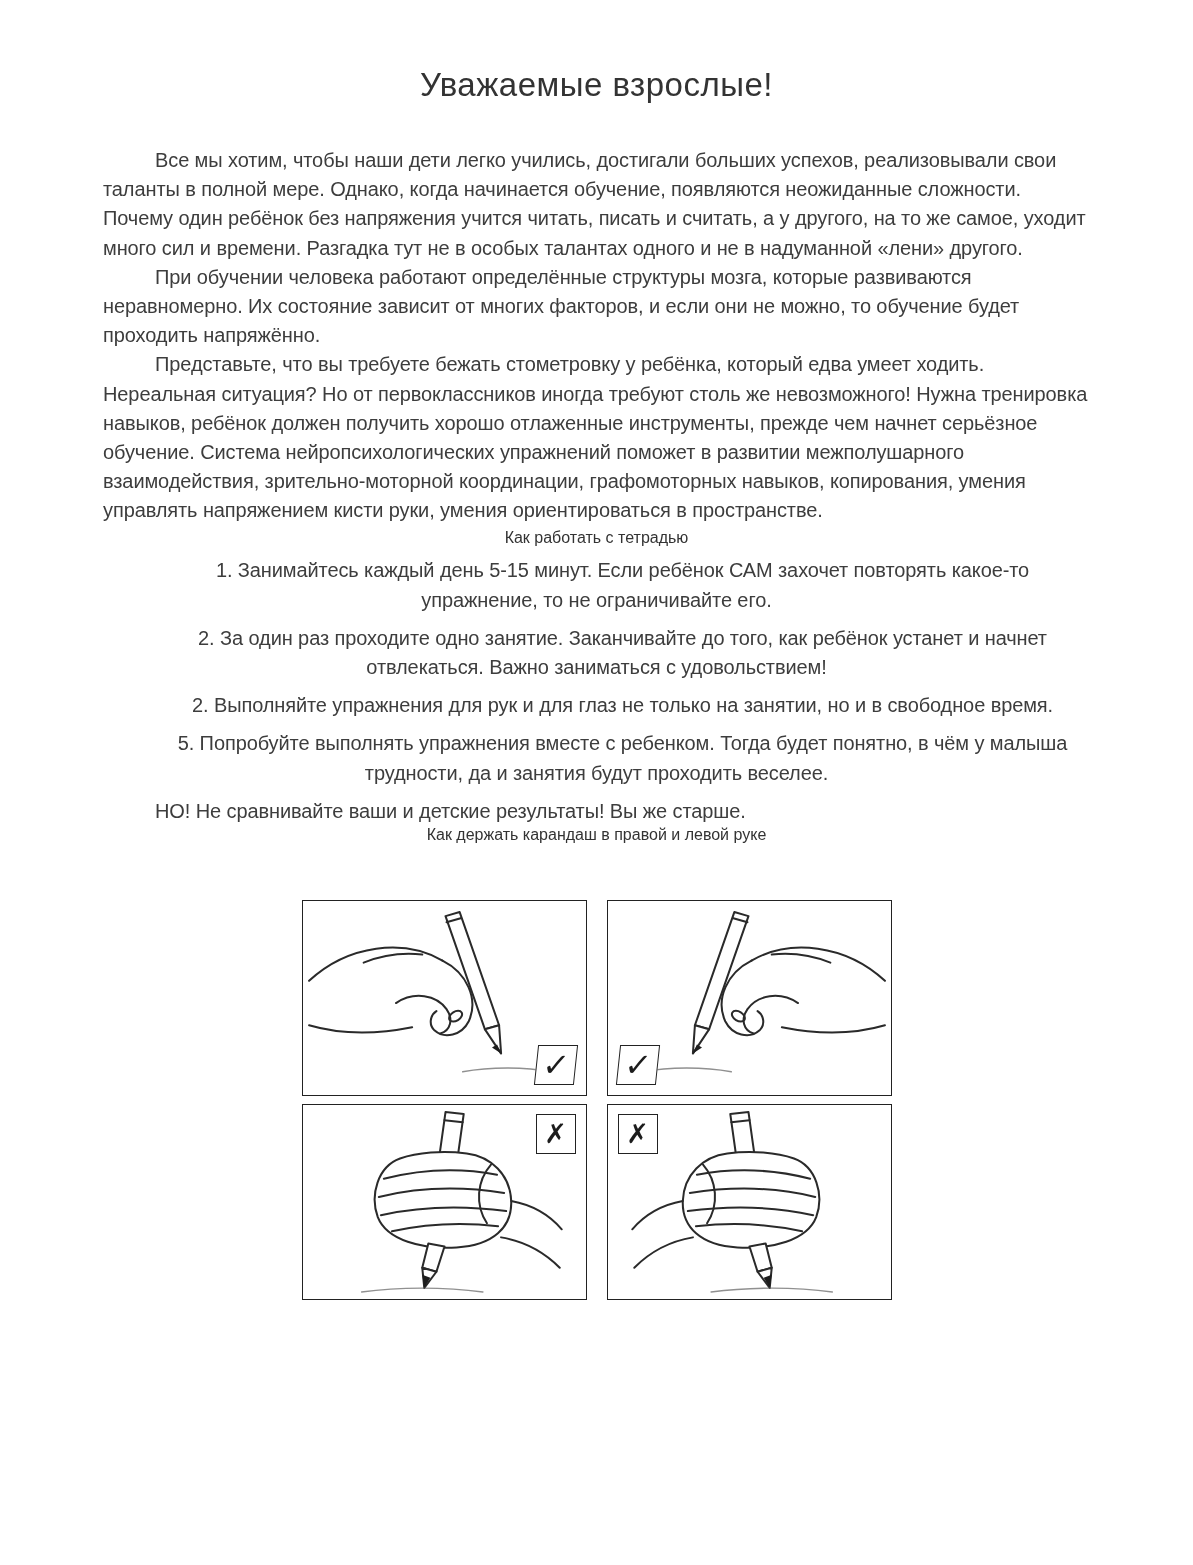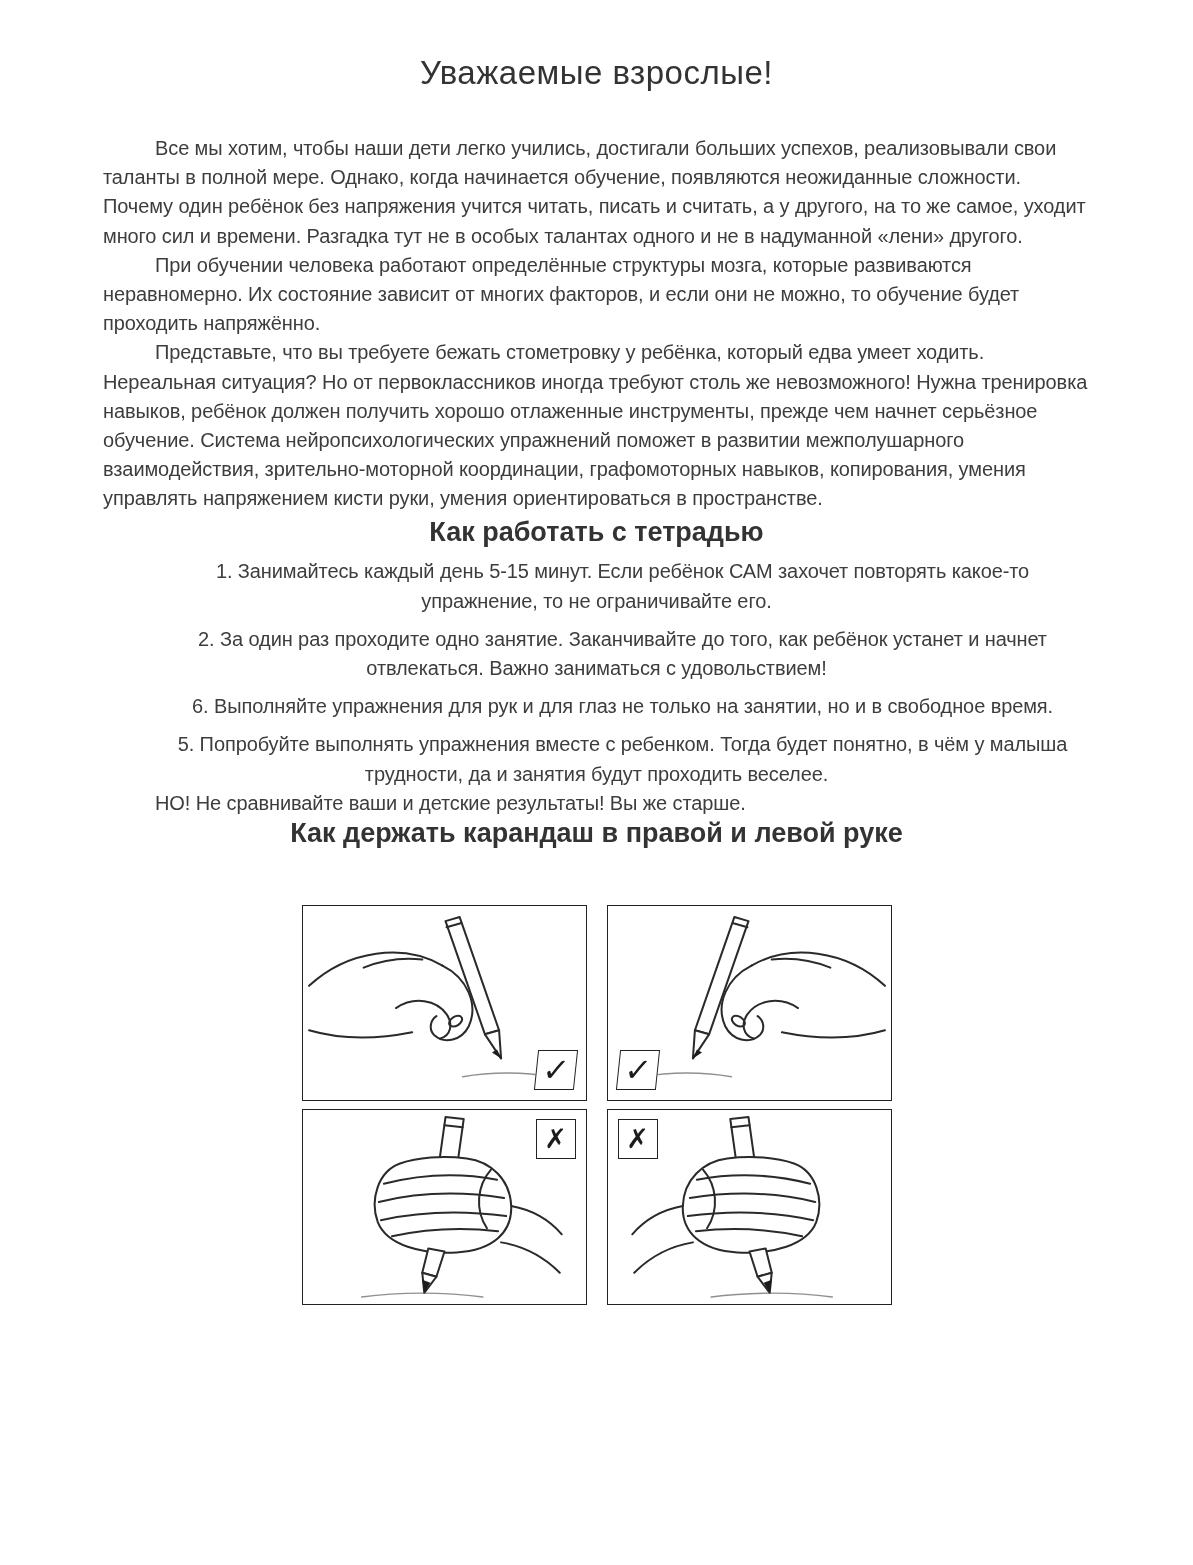--- a/index.html
+++ b/index.html
@@ -7,44 +7,44 @@
     margin: 0; padding: 0;
     background: #ffffff;
   }
   body {
     width: 1193px; height: 1565px;
     overflow: hidden;
     font-family: "Liberation Sans", "DejaVu Sans", sans-serif;
     color: #3d3d3d;
   }
   .page {
-    padding: 40px 103px 0 103px;
+    padding: 52px 103px 0 103px;
   }
   h1.title {
     margin: 14px 0 42px 0;
     text-align: center;
     font-size: 33px;
     font-weight: 400;
     letter-spacing: 0.5px;
     color: #333333;
   }
   p.para {
     margin: 0;
     font-size: 20px;
     line-height: 1.46;
     text-indent: 52px;
     letter-spacing: -0.1px;
   }
   p.item { margin-top: 9px; text-align: center; }
-  p.note { }
+  p.note { margin-top: 9px; }
   h2.section {
     margin: 4px 0 2px 0;
     text-align: center;
-    font-size: 27px;
-    font-weight: 700;
+    font-size: 16px;
+    font-weight: 400;
     color: #333333;
   }
   h2.grip-heading { margin-top: 0; }
   .grip-grid {
     margin-top: 56px;
     display: grid;
     grid-template-columns: 285px 285px;
     gap: 8px 20px;
     justify-content: center;
   }
@@ -90,21 +90,21 @@
     <p class="para">Все мы хотим, чтобы наши дети легко учились, достигали больших успехов, реализовывали свои таланты в полной мере. Однако, когда начинается обучение, появляются неожиданные сложности. Почему один ребёнок без напряжения учится читать, писать и считать, а у другого, на то же самое, уходит много сил и времени. Разгадка тут не в особых талантах одного и не в надуманной «лени» другого.</p>
     <p class="para">При обучении человека работают определённые структуры мозга, которые развиваются неравномерно. Их состояние зависит от многих факторов, и если они не можно, то обучение будет проходить напряжённо.</p>
     <p class="para">Представьте, что вы требуете бежать стометровку у ребёнка, который едва умеет ходить. Нереальная ситуация? Но от первоклассников иногда требуют столь же невозможного! Нужна тренировка навыков, ребёнок должен получить хорошо отлаженные инструменты, прежде чем начнет серьёзное обучение. Система нейропсихологических упражнений поможет в развитии межполушарного взаимодействия, зрительно-моторной координации, графомоторных навыков, копирования, умения управлять напряжением кисти руки, умения ориентироваться в пространстве.</p>
   </section>
 
   <h2 class="section">Как работать с тетрадью</h2>
 
   <section>
     <p class="para item">1. Занимайтесь каждый день 5-15 минут. Если ребёнок САМ захочет повторять какое-то упражнение, то не ограничивайте его.</p>
     <p class="para item">2. За один раз проходите одно занятие. Заканчивайте до того, как ребёнок устанет и начнет отвлекаться. Важно заниматься с удовольствием!</p>
-    <p class="para item">6. Выполняйте упражнения для рук и для глаз не только на занятии, но и в свободное время.</p>
+    <p class="para item">2. Выполняйте упражнения для рук и для глаз не только на занятии, но и в свободное время.</p>
     <p class="para item">5. Попробуйте выполнять упражнения вместе с ребенком. Тогда будет понятно, в чём у малыша трудности, да и занятия будут проходить веселее.</p>
     <p class="para note">НО! Не сравнивайте ваши и детские результаты! Вы же старше.</p>
   </section>
 
   <h2 class="section grip-heading">Как держать карандаш в правой и левой руке</h2>
 
   <div class="grip-grid">
 
     <figure class="grip-box">
       <svg viewBox="0 0 280 190" aria-hidden="true">

